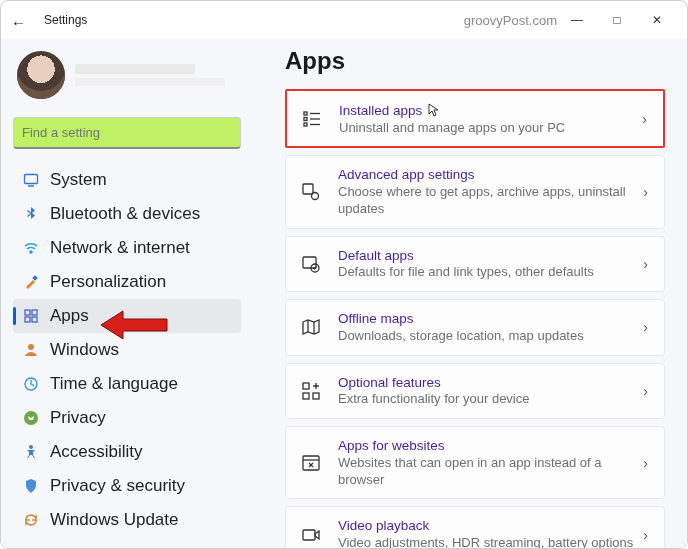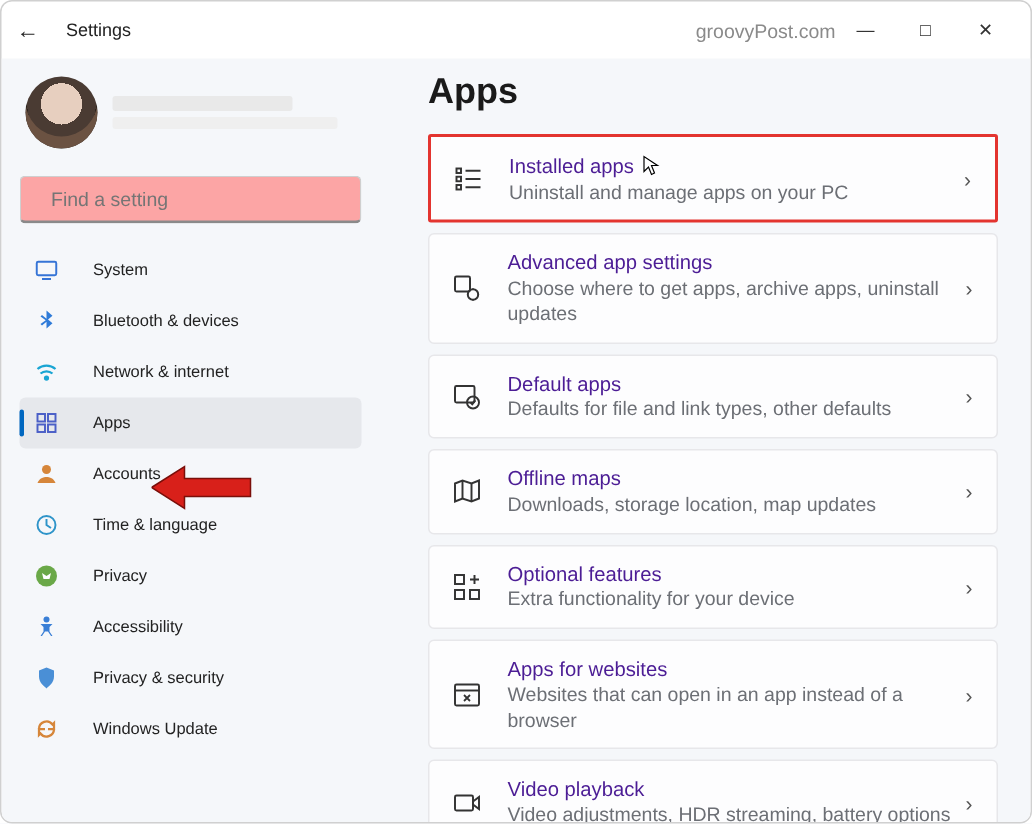--- a/index.html
+++ b/index.html
@@ -27,24 +27,24 @@
   .tb-center { flex:1; text-align:right; color:#8a8a8a; font-size:13px;}
   .tb-right { display:flex; gap:0; }
   .winbtn { width:40px; height:30px; display:flex; align-items:center; justify-content:center; font-size:12px; color:#333;}
   .content { display:flex; height: calc(100% - 38px); background:#f5f7fa; }
   .sidebar { width: 248px; padding: 8px 8px 8px 12px; overflow-y:auto; }
   .user-row { display:flex; align-items:center; gap:10px; padding:4px 4px 12px 4px;}
   .avatar { width:48px; height:48px; border-radius:50%; background: radial-gradient(circle at 50% 38%, #e7cfbf 0 36%, #4a3b33 36% 60%, #2b241f 60% 100%); box-shadow: inset 0 -8px 0 #6b5242;}
   .user-text { flex:1; }
   .user-name { background:#e9e9e9; height:10px; width:120px; border-radius:2px; margin-bottom:4px;}
   .user-mail { background:#efefef; height:8px; width:150px; border-radius:2px;}
-  .searchbox { margin:6px 0 14px 0; height:32px; border:1px solid #cfcfcf; border-bottom:2px solid #8a8a8a; border-radius:4px; background:#fca5a5; display:flex; align-items:center; padding:0 20px; }
+  .searchbox { margin:6px 0 14px 0; height:32px; border:1px solid #cfcfcf; border-bottom:2px solid #8a8a8a; border-radius:4px; background:#bef264; display:flex; align-items:center; padding:0 8px; }
   .searchbox input { flex:1; border:none; outline:none; background:transparent; font-size:13px; color:#555;}
   .search-icon { font-size:13px; color:#555;}
-  .nav-item { display:flex; align-items:center; gap:23px; height:34px; padding:0 10px; border-radius:4px; font-size:11px; color:#222; cursor:default; position:relative;}
+  .nav-item { display:flex; align-items:center; gap:11px; height:34px; padding:0 10px; border-radius:4px; font-size:17px; color:#222; cursor:default; position:relative;}
   .nav-item.selected { background:#e6e8ec; }
   .nav-item.selected::before { content:""; position:absolute; left:0; top:8px; bottom:8px; width:3px; background:#0067c0; border-radius:2px;}
   .nav-icon { width:16px; height:16px; display:flex; align-items:center; justify-content:center;}
   .nav-icon svg { width:16px; height:16px;}
   .arrow-annot { position:absolute; left:100px; top:306px; z-index:50; pointer-events:none;}
   .main { flex:1; padding: 6px 22px 8px 36px; overflow-y:auto;}
   .page-title { font-size:24px; font-weight:600; color:#1a1a1a; margin:2px 0 14px 0;}
   .card { background:#fdfdfe; border:1px solid #e7e7ea; border-radius:4px; display:flex; align-items:center; padding:10px 14px; margin-bottom:7px; cursor:default; min-height:54px;}
   .card.highlight { border:2.5px solid #e3342f; border-radius:2px;}
   .card-icon { width:22px; height:22px; margin-right:16px; color:#333; display:flex; align-items:center; justify-content:center;}
@@ -113,39 +113,48 @@
     <div class="nav-item">
       <span class="nav-icon">
           <svg viewBox="0 0 16 16" fill="none" stroke="#19a5d3" stroke-width="1.5">
             <path d="M2 6c3.5-3 8.5-3 12 0"></path>
             <path d="M4 9c2.3-2 5.7-2 8 0"></path>
             <circle cx="8" cy="12" r="1" fill="#19a5d3"></circle>
           </svg>
         </span>
       <span>Network &amp; internet</span>
     </div>
+    <div class="nav-item">
+      <span class="nav-icon">
+          <svg viewBox="0 0 16 16">
+            <path d="M3 13l7-7 2 2-7 7z" fill="#d68a3a"></path>
+            <rect x="10" y="2" width="4" height="4" fill="#3a6fc7" transform="rotate(45 12 4)"></rect>
+          </svg>
+        </span>
+      <span>Personalization</span>
+    </div>
     <div class="nav-item selected">
       <span class="nav-icon">
           <svg viewBox="0 0 16 16" fill="none" stroke="#4a5fc7" stroke-width="1.3">
             <rect x="2" y="2" width="5" height="5"></rect>
             <rect x="9" y="2" width="5" height="5"></rect>
             <rect x="2" y="9" width="5" height="5"></rect>
             <rect x="9" y="9" width="5" height="5"></rect>
           </svg>
         </span>
       <span>Apps</span>
     </div>
     <div class="nav-item">
       <span class="nav-icon">
           <svg viewBox="0 0 16 16" fill="#d6863a">
             <circle cx="8" cy="5" r="3"></circle>
             <path d="M2 14c1-3 4-4 6-4s5 1 6 4z"></path>
           </svg>
         </span>
-      <span>Accounts</span>
+      <span>Windows</span>
     </div>
     <div class="nav-item">
       <span class="nav-icon">
           <svg viewBox="0 0 16 16" fill="none" stroke="#2e94c9" stroke-width="1.3">
             <circle cx="8" cy="8" r="6"></circle>
             <path d="M8 4v4l3 2"></path>
           </svg>
         </span>
       <span>Time &amp; language</span>
     </div>

